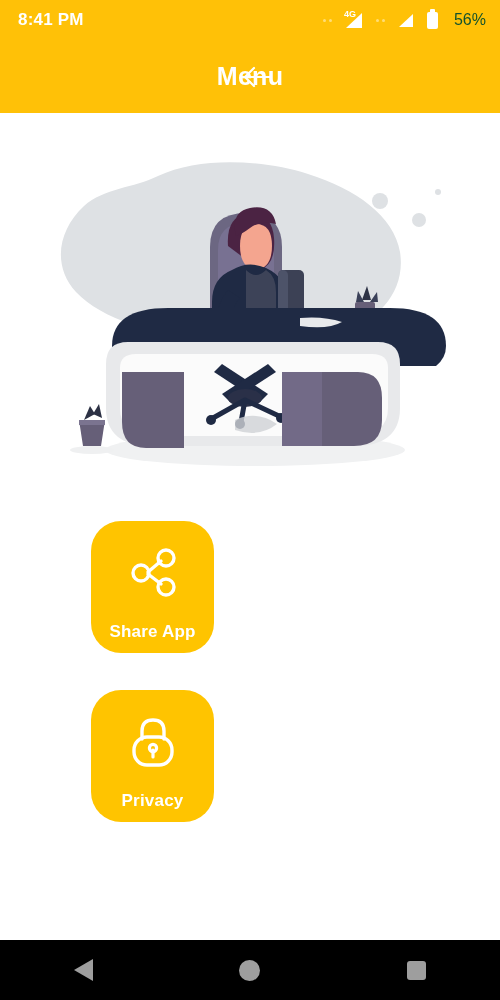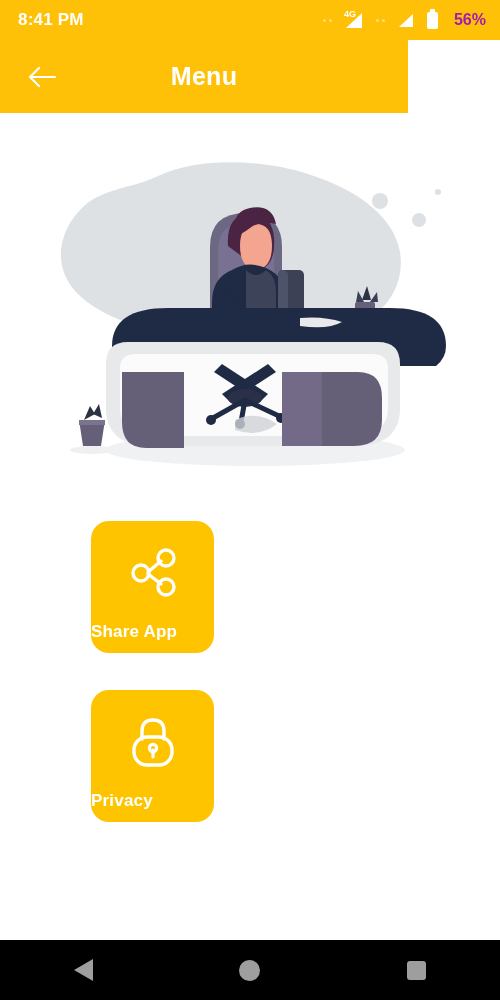--- a/index.html
+++ b/index.html
@@ -30,29 +30,29 @@
     border-width:0 0 15px 16px; border-color:transparent transparent #ffffff transparent;
   }
   .tri.small{ border-width:0 0 13px 14px; }
   .battery{
     width:11px; height:17px; background:#ffffff; border-radius:2px; position:relative;
   }
   .battery:before{
     content:""; position:absolute; top:-3px; left:3px; width:5px; height:3px;
     background:#ffffff; border-radius:1px 1px 0 0;
   }
-  #battery-percent{ color:#a21caf; font-size:16px; font-weight:bold; margin-left:2px; }
+  #battery-percent{ color:#14532d; font-size:16px; font-weight:normal; margin-left:2px; }
   .dots{ display:flex; gap:3px; align-items:center; opacity:.45; }
   .dots span{ width:3px; height:3px; background:#fff; border-radius:50%; }
 
   
   #app-bar{
-    position:absolute; left:0; top:40px; width:408px; height:73px;
+    position:absolute; left:0; top:40px; width:500px; height:73px;
     background:#ffc107;
-    display:flex; align-items:center;
+    display:flex; align-items:center;justify-content:center;
   }
   #back-button{
     width:56px; height:56px; margin-left:14px;
     display:flex; align-items:center; justify-content:center;
     border-radius:50%; cursor:pointer; flex:0 0 auto;
   }
   #app-bar-title{
     position:absolute; left:0; right:0; text-align:center;
     color:#ffffff; font-size:25px; font-weight:bold; letter-spacing:.3px;
     pointer-events:none;
@@ -68,23 +68,23 @@
   }
 
   
   #menu-grid{
     position:absolute; left:91px; top:408px; width:318px;
   }
   .grid-row{ display:flex; justify-content:space-between; }
   .grid-row + .grid-row{ margin-top:37px; }
   .menu-tile{
     width:123px; height:132px;
-    background:#ffc400; border-radius:18px;
+    background:#ffc400; border-radius:30px;
     display:flex; flex-direction:column;
-    justify-content:flex-end;
+    align-items:center; justify-content:flex-end;
     padding-bottom:13px; cursor:pointer;
     position:relative;
   }
   .tile-icon{
     flex:1 1 auto; display:flex; align-items:center; justify-content:center;
     width:100%;
   }
   .tile-label{
     color:#ffffff; font-size:17px; font-weight:bold; line-height:1;
     letter-spacing:.2px;

